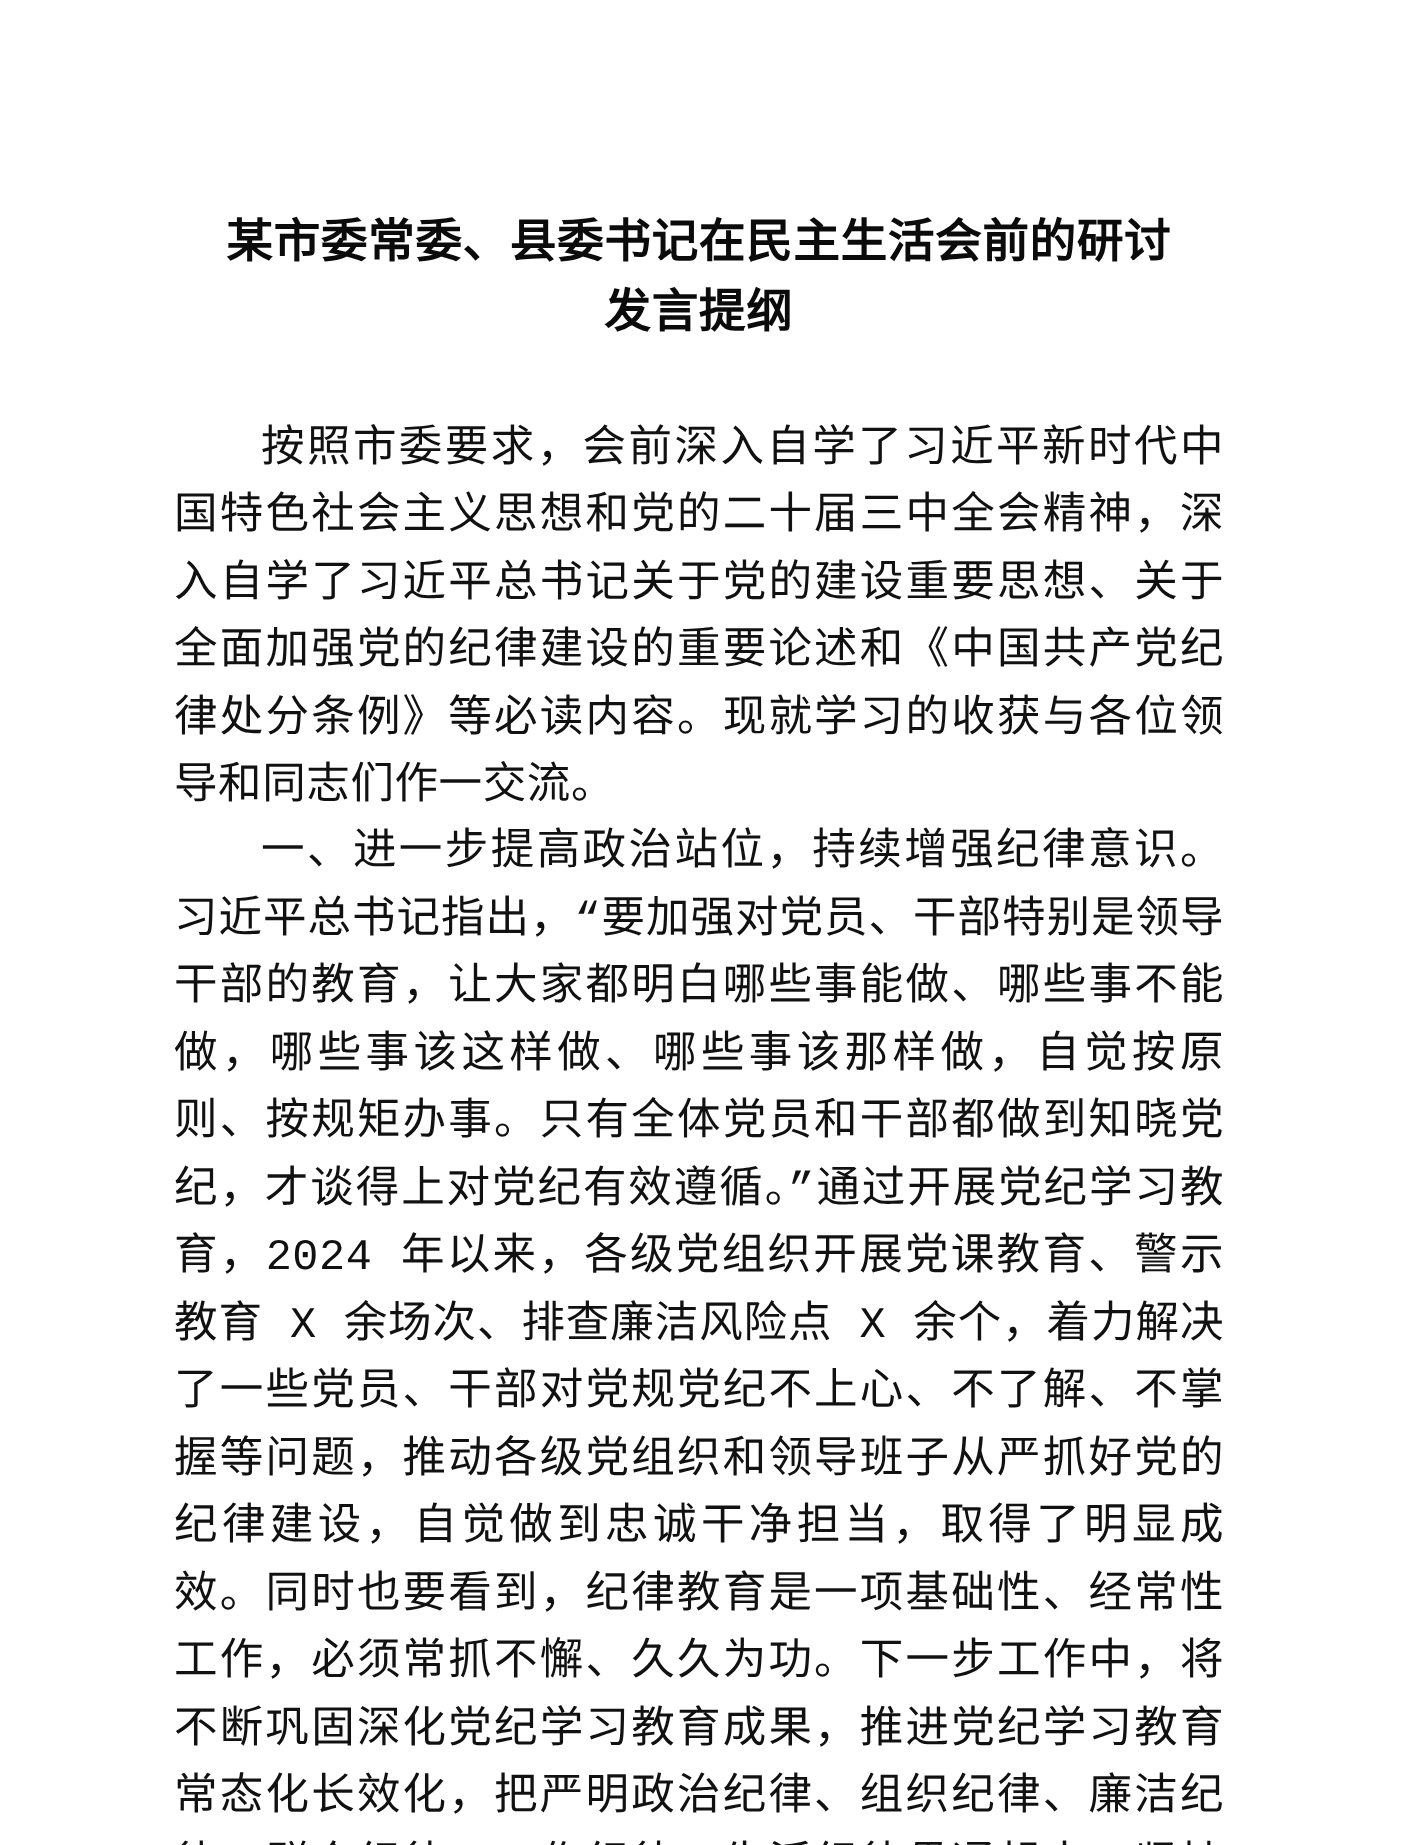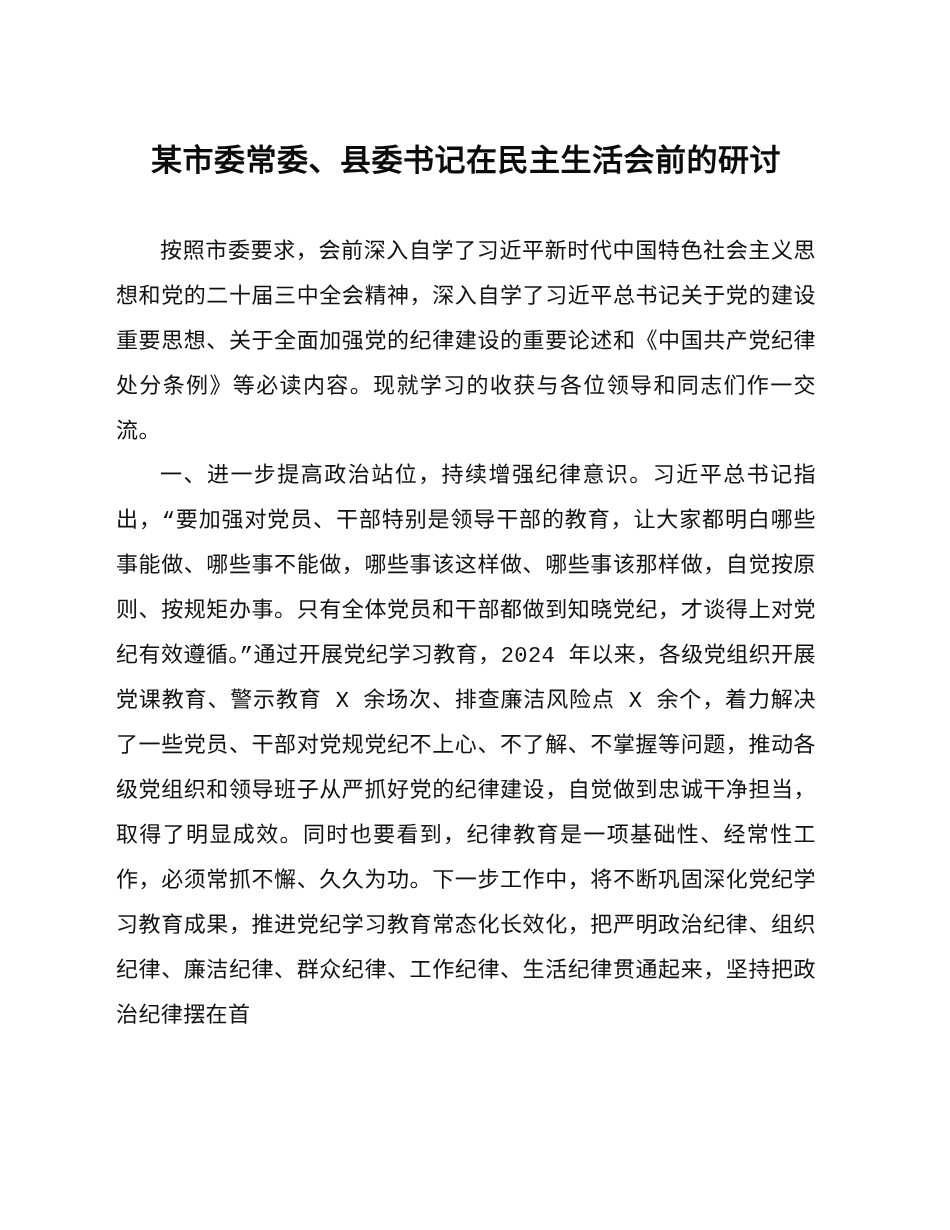--- a/index.html
+++ b/index.html
@@ -36,21 +36,21 @@
     width: 700px;
   }
   .doc-title .tline {
     display: block;
   }
   .para-block {
     margin-top: 44px;
   }
   p.para {
     font-family: "DejaVu Serif", "Liberation Serif", serif;
-    font-size: 22px;
+    font-size: 29px;
     line-height: 45px;
     color: #111111;
     margin: 0 0 0 0;
     text-align: justify;
     text-justify: inter-ideograph;
     text-indent: 2em;
     letter-spacing: 0.4px;
     word-break: break-all;
     -webkit-hyphens: none;
     hyphens: none;
@@ -61,20 +61,21 @@
   }
 </style>
 </head>
 <body>
 
 <div class="page">
   <div class="doc-body">
 
     <h1 class="doc-title">
       <span class="tline">某市委常委、县委书记在民主生活会前的研讨</span>
+      <span class="tline">发言提纲</span>
     </h1>
 
     <div class="para-block">
       <p class="para">按照市委要求，会前深入自学了习近平新时代中国特色社会主义思想和党的二十届三中全会精神，深入自学了习近平总书记关于党的建设重要思想、关于全面加强党的纪律建设的重要论述和《中国共产党纪律处分条例》等必读内容。现就学习的收获与各位领导和同志们作一交流。</p>
       <p class="para">一、进一步提高政治站位，持续增强纪律意识。习近平总书记指出，“要加强对党员、干部特别是领导干部的教育，让大家都明白哪些事能做、哪些事不能做，哪些事该这样做、哪些事该那样做，自觉按原则、按规矩办事。只有全体党员和干部都做到知晓党纪，才谈得上对党纪有效遵循。”通过开展党纪学习教育，2024 年以来，各级党组织开展党课教育、警示教育 X 余场次、排查廉洁风险点 X 余个，着力解决了一些党员、干部对党规党纪不上心、不了解、不掌握等问题，推动各级党组织和领导班子从严抓好党的纪律建设，自觉做到忠诚干净担当，取得了明显成效。同时也要看到，纪律教育是一项基础性、经常性工作，必须常抓不懈、久久为功。下一步工作中，将不断巩固深化党纪学习教育成果，推进党纪学习教育常态化长效化，把严明政治纪律、组织纪律、廉洁纪律、群众纪律、工作纪律、生活纪律贯通起来，坚持把政治纪律摆在首</p>
     </div>
 
   </div>
 </div>
 

